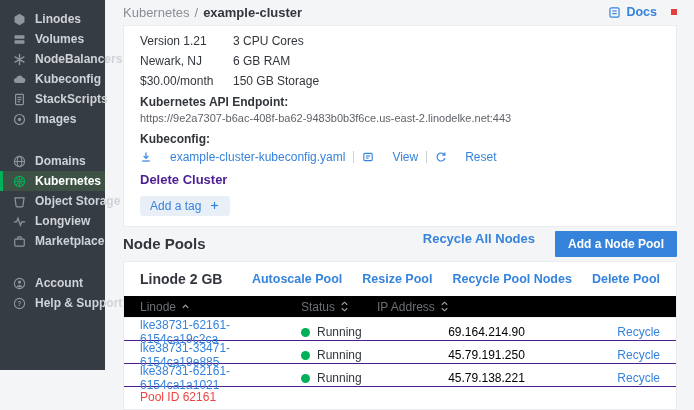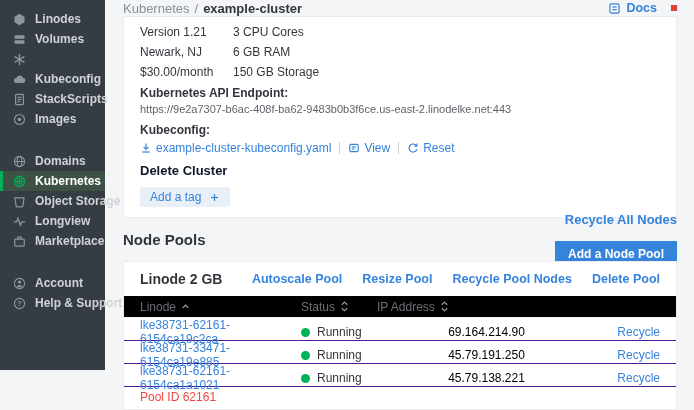--- a/index.html
+++ b/index.html
@@ -59,32 +59,32 @@
   .card-summary { padding: 9px 16px 10px; }
   .summary-grid {
     display: grid; grid-template-columns: 93px auto;
     row-gap: 7px; font-size: 12px; line-height: 13px; color: #32363c;
   }
   .section-label { font-size: 12px; font-weight: bold; color: #32363c; }
   .endpoint-block { margin-top: 7px; }
   .endpoint-url { font-size: 11px; color: #5f6368; margin-top: 3px; }
   .kubeconfig-block { margin-top: 8px; }
   .kubeconfig-row { display: flex; align-items: center; gap: 8px; margin-top: 4px; }
-  .cfg-link { display: flex; align-items: center; gap: 4px; color: #3683dc; font-size: 12px; cursor: pointer; }
+  .cfg-link { display: flex; align-items: center; gap: 18px; color: #3683dc; font-size: 12px; cursor: pointer; }
   .v-divider { width: 1px; height: 12px; background: #ccd0d4; }
-  .delete-link { margin-top: 8px; color: #0f172a; font-size: 13px; font-weight: bold; cursor: pointer; display: inline-block; }
+  .delete-link { margin-top: 8px; color: #4c1d95; font-size: 13px; font-weight: bold; cursor: pointer; display: inline-block; }
   .tag-chip {
     margin-top: 8px; display: inline-flex; align-items: center; gap: 8px;
     background: #e9eff7; color: #3683dc; font-size: 12px;
     padding: 3px 10px; border-radius: 3px; cursor: pointer;
   }
   
   .pools-header { height: 43px; display: flex; align-items: center; justify-content: space-between; }
   .pools-title { font-size: 15px; font-weight: bold; color: #32363c; }
-  .pools-actions { display: flex; align-items: flex-end; gap: 14px; flex-direction: column; }
+  .pools-actions { display: flex; align-items: flex-start; gap: 20px; }
   .link-blue { color: #3683dc; font-size: 13px; font-weight: bold; cursor: pointer; white-space: nowrap; }
   .card-pool { display: flex; flex-direction: column; }
   .pool-header { display: flex; align-items: center; justify-content: space-between; padding: 9px 16px; }
   .pool-name { font-size: 14px; font-weight: bold; }
   .pool-actions { display: flex; gap: 20px; }
   .pool-actions .link-blue { font-size: 12.5px; }
   .node-table { width: 100%; }
   .t-row {
     display: grid; grid-template-columns: 177px 76px 1fr 80px;
     align-items: center;
@@ -123,20 +123,21 @@
     <span>Volumes</span>
   </div>
   <div class="nav-item">
     <span class="nav-icon" style="display: inline-flex; align-items: center;">
         <svg viewBox="0 0 12 12" width="13" height="13" stroke="currentColor" stroke-width="1.3">
           <line x1="6" y1="0.8" x2="6" y2="11.2"></line>
           <line x1="1.5" y1="3.4" x2="10.5" y2="8.6"></line>
           <line x1="1.5" y1="8.6" x2="10.5" y2="3.4"></line>
         </svg>
       </span>
+    <span>NodeBalancers</span>
   </div>
   <div class="nav-item">
     <span class="nav-icon" style="display: inline-flex; align-items: center;">
         <svg viewBox="0 0 12 12" width="13" height="13">
           <path d="M3.2 9.3 a2.3 2.3 0 0 1 -0.1-4.6 a3.1 3.1 0 0 1 6-0.3 a2.4 2.4 0 0 1 -0.4 4.9 z" fill="currentColor"></path>
         </svg>
       </span>
     <span>Kubeconfig</span>
   </div>
   <div class="nav-item">

